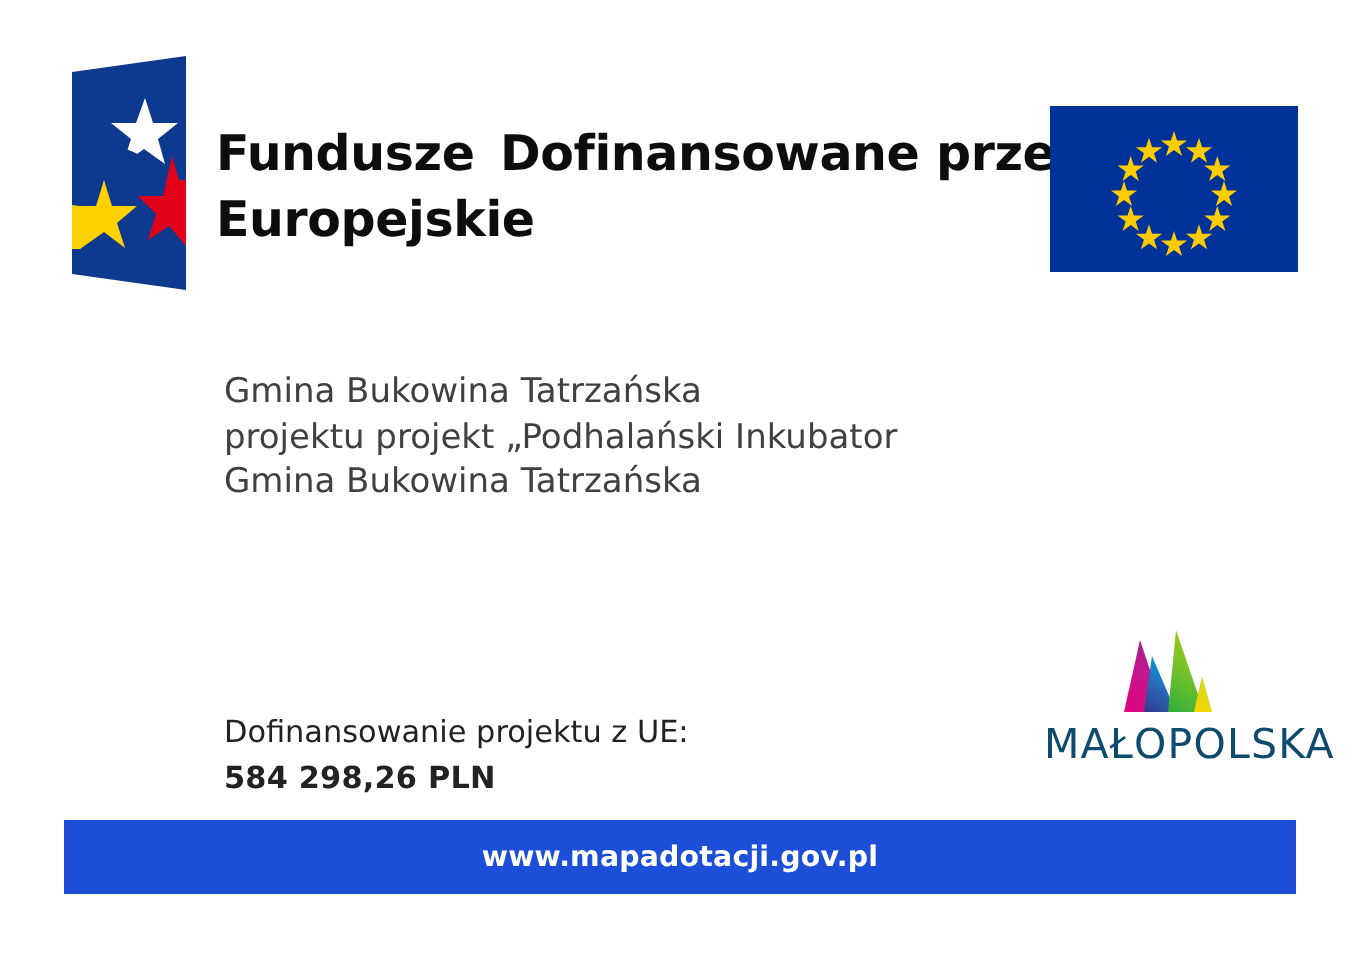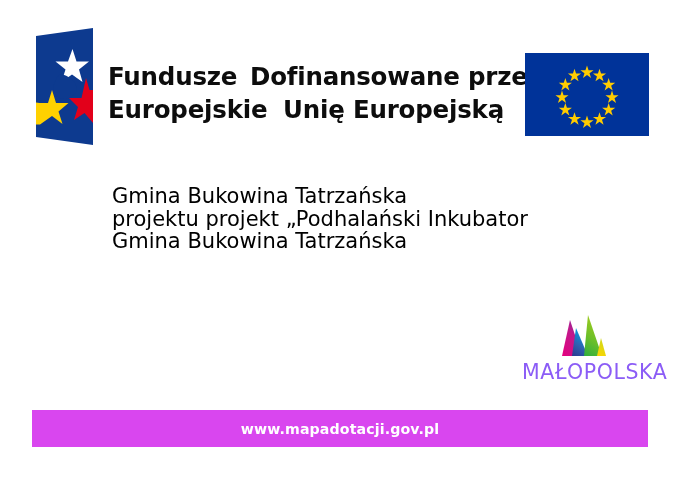--- a/index.html
+++ b/index.html
@@ -83,24 +83,24 @@
     box-sizing: border-box;
   }
   .eu-flag svg { display: block; width: 124px; height: 83px; }
 
   
   .project-text {
     position: absolute;
     left: 112px;
     top: 185px;
     width: 430px;
-    font-size: 21px;
+    font-size: 17px;
     line-height: 22.6px;
     font-weight: 400;
-    color: #000000;
+    color: #404040;
   }
   .project-text .line { white-space: nowrap; }
 
   
   .funding {
     position: absolute;
     left: 112px;
     top: 355px;
     width: 330px;
     font-size: 15.2px;
@@ -130,32 +130,32 @@
   .mlp-mark svg { display: block; width: 62px; height: 48px; }
   .mlp-word {
     position: absolute;
     left: 0;
     top: 48px;
     width: 136px;
     text-align: center;
     font-size: 20.5px;
     font-weight: 400;
     letter-spacing: 0.6px;
-    color: #8b5cf6;
+    color: #0c4a6e;
     white-space: nowrap;
   }
 
   
   .footer-bar {
     position: absolute;
     left: 32px;
     top: 410px;
     width: 616px;
     height: 37px;
-    background: #d946ef;
+    background: #1d4ed8;
     display: flex;
     align-items: center;
     justify-content: center;
   }
   .footer-url {
     color: #ffffff;
     font-size: 14.2px;
     font-weight: 700;
     letter-spacing: 0.1px;
   }
@@ -182,21 +182,20 @@
       </svg>
     </div>
 
     <div class="fe-wordmark">
       <div>Fundusze</div>
       <div>Europejskie</div>
     </div>
 
     <div class="eu-caption">
       <div>Dofinansowane przez</div>
-      <div>Unię Europejską</div>
     </div>
 
     <div class="eu-flag">
       <svg viewBox="0 0 124 83" xmlns="http://www.w3.org/2000/svg">
         <rect x="0" y="0" width="124" height="83" fill="#003399"></rect>
         <g fill="#ffcc00">
 
           <polygon points="62,12.5 63.55,17.27 68.57,17.27 64.51,20.22 66.06,24.99 62,22.04 57.94,24.99 59.49,20.22 55.43,17.27 60.45,17.27"></polygon>
           <polygon points="74.5,15.85 76.05,20.62 81.07,20.62 77.01,23.57 78.56,28.34 74.5,25.39 70.44,28.34 71.99,23.57 67.93,20.62 72.95,20.62"></polygon>
           <polygon points="83.65,25 85.2,29.77 90.22,29.77 86.16,32.72 87.71,37.49 83.65,34.54 79.59,37.49 81.14,32.72 77.08,29.77 82.1,29.77"></polygon>
@@ -213,20 +212,24 @@
       </svg>
     </div>
   </div>
 
   <div class="project-text">
     <div class="line">Gmina Bukowina Tatrzańska</div>
     <div class="line">projektu projekt „Podhalański Inkubator</div>
     <div class="line">Gmina Bukowina Tatrzańska</div>
   </div>
 
+  <div class="funding">
+    <div>Dofinansowanie projektu z UE:</div>
+    <div class="amount">584 298,26 PLN</div>
+  </div>
 
   <div class="mlp-logo">
     <div class="mlp-mark">
       <svg viewBox="0 0 62 48" xmlns="http://www.w3.org/2000/svg">
         <defs>
           <linearGradient id="gL" x1="0" y1="1" x2="1" y2="0">
             <stop offset="0%" stop-color="#e6007e"></stop>
             <stop offset="55%" stop-color="#c0198c"></stop>
             <stop offset="100%" stop-color="#6b2f9e"></stop>
           </linearGradient>

